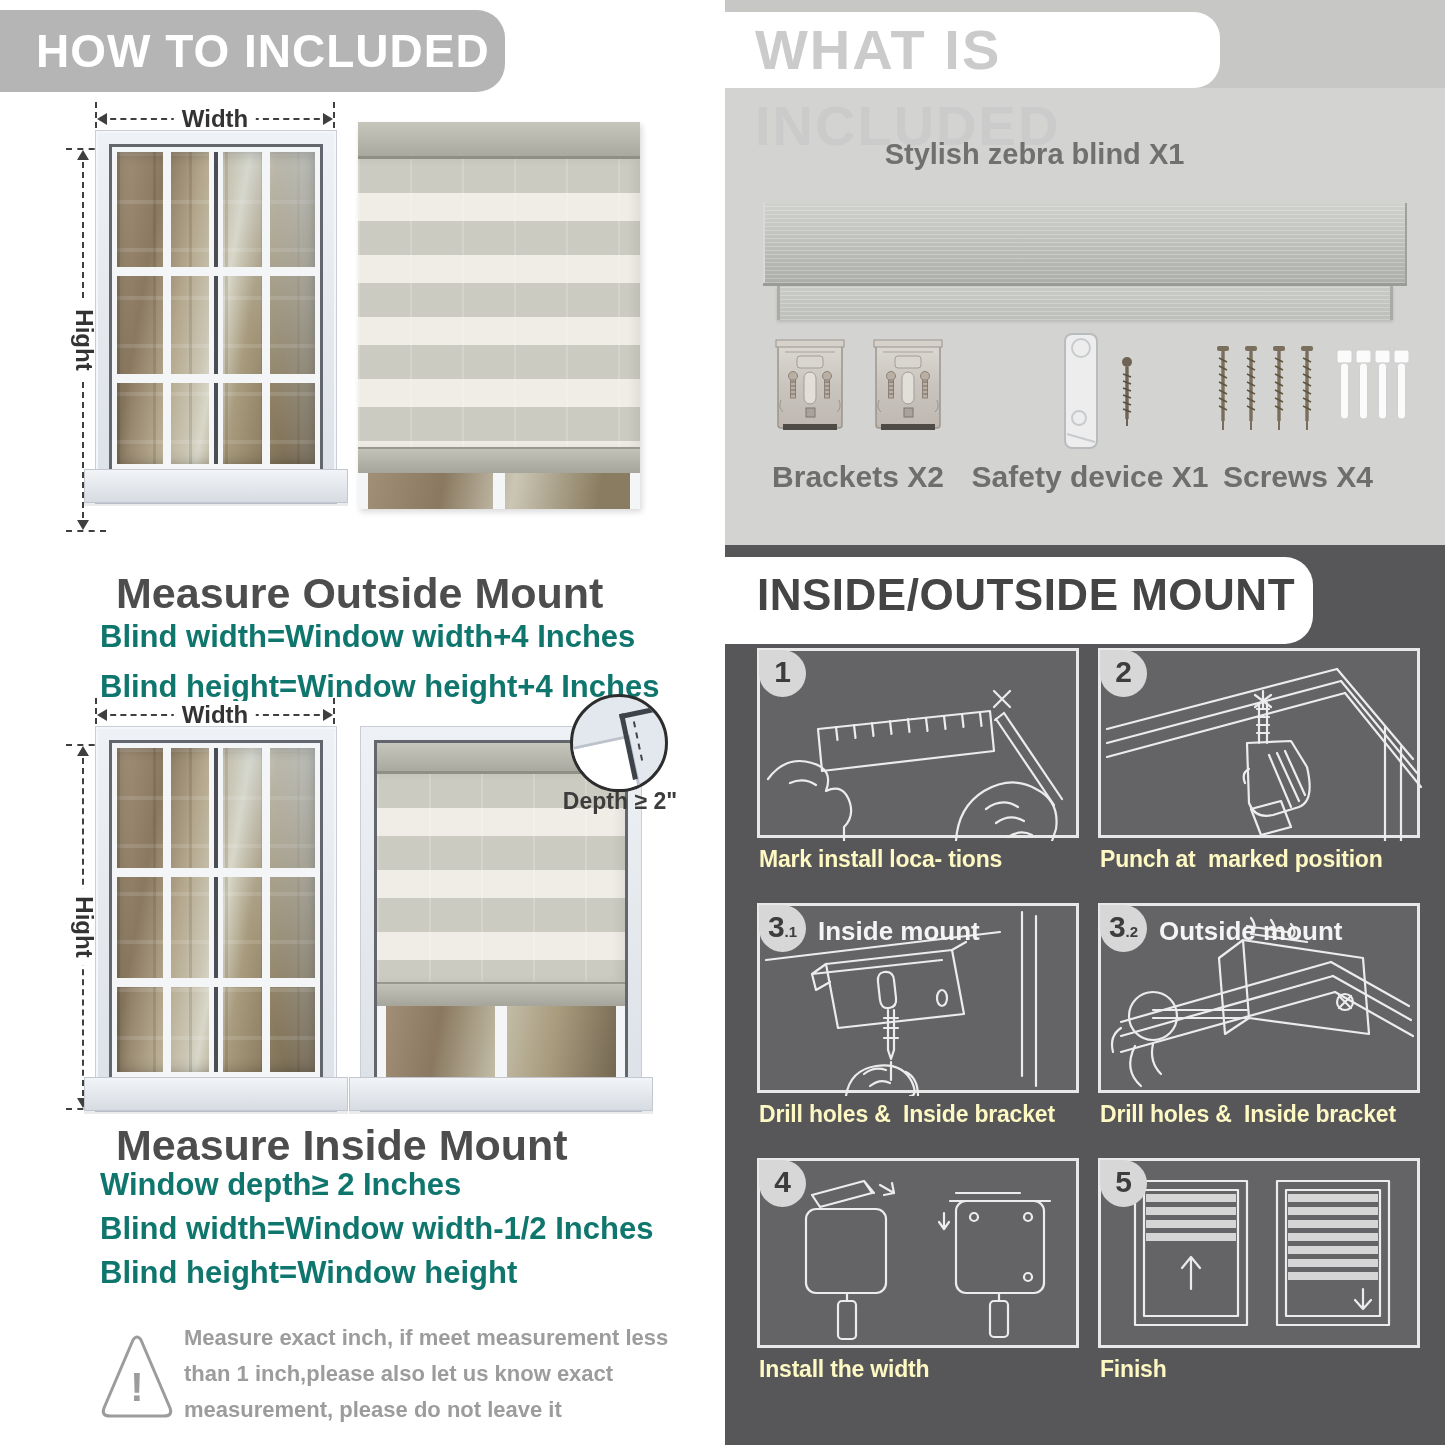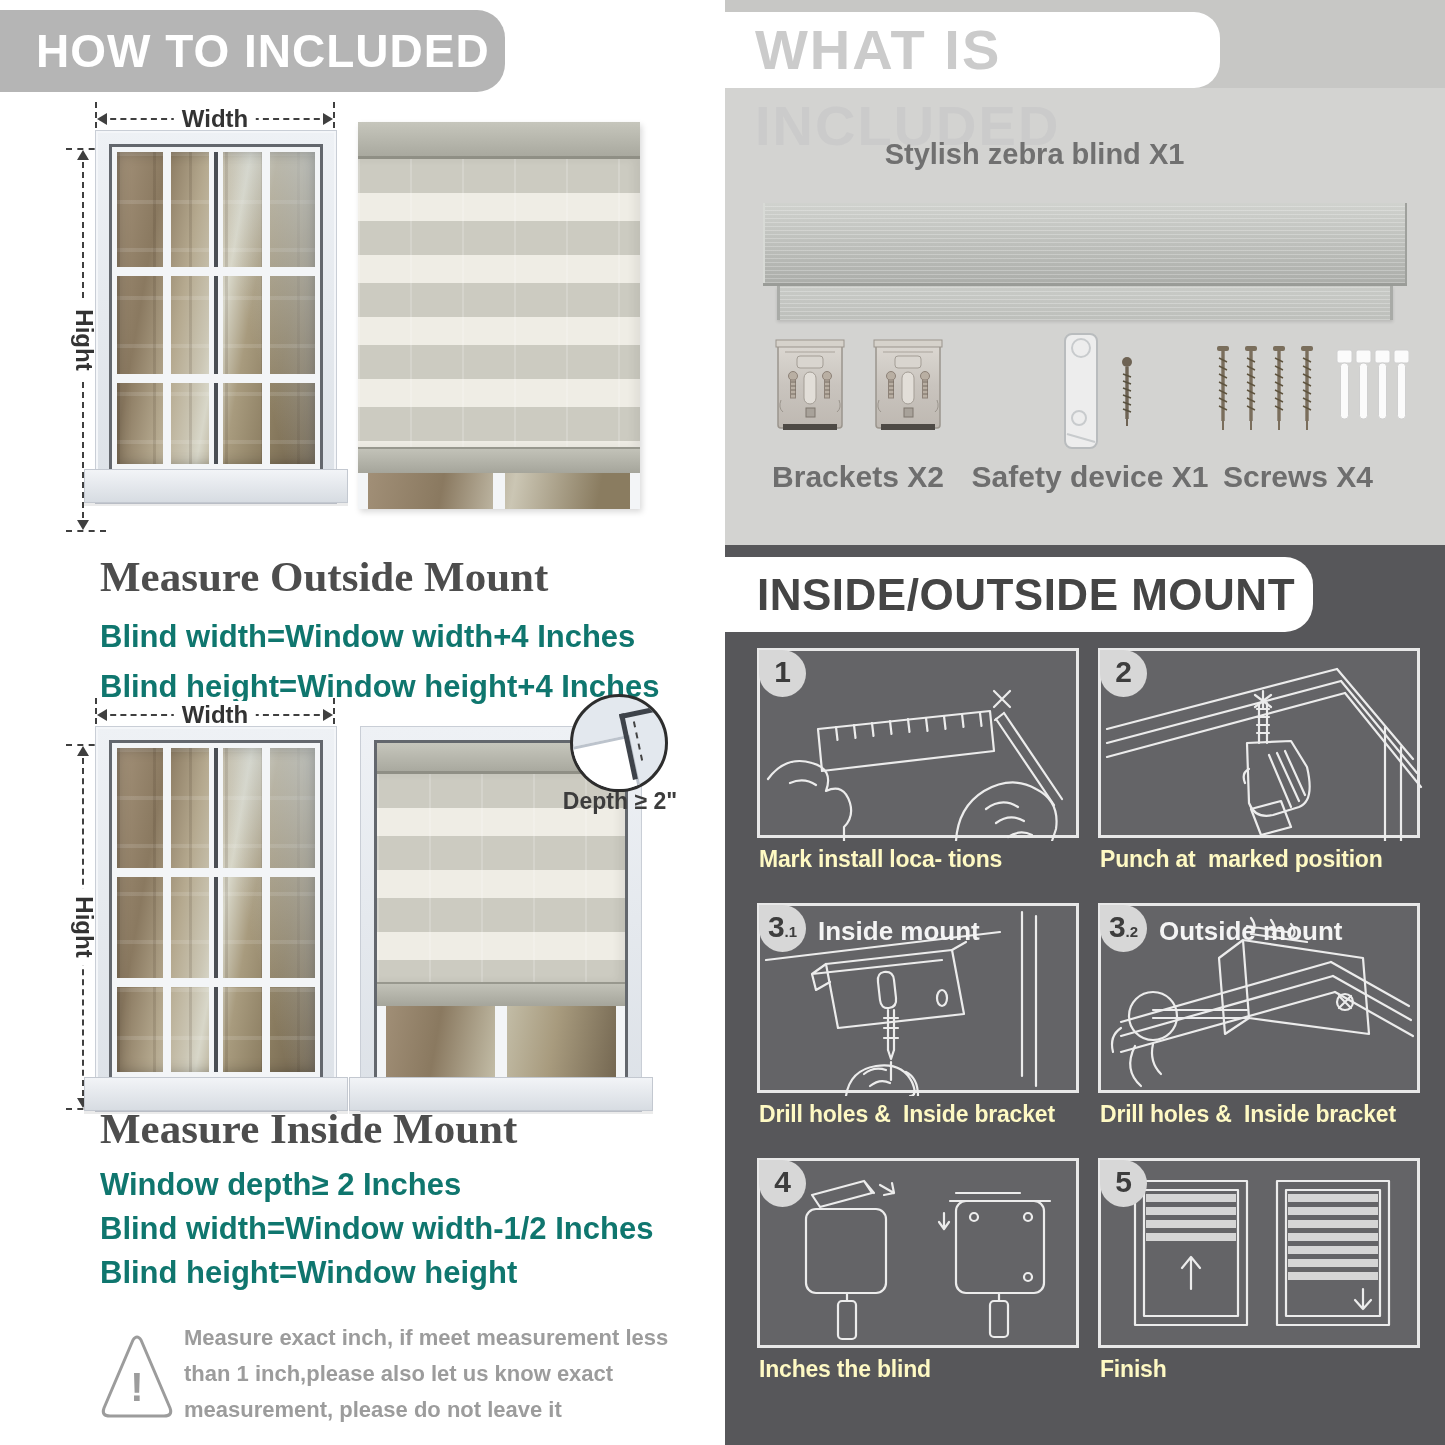--- a/index.html
+++ b/index.html
@@ -5,21 +5,21 @@
   html,body{margin:0;padding:0;background:#ffffff;}
   .page{position:relative;width:1445px;height:1445px;background:#ffffff;overflow:hidden;
         font-family:"Liberation Sans", sans-serif;}
 
   
   .left{position:absolute;left:0;top:0;width:712px;height:1445px;}
   .banner{position:absolute;left:0;top:10px;width:505px;height:82px;background:#b5b5b5;
           border-radius:0 28px 28px 0;color:#fff;font-size:46px;font-weight:bold;
           letter-spacing:1px;line-height:82px;padding-left:36px;box-sizing:border-box;}
 
-  h2.sec-title{position:absolute;margin:0;font-size:43px;font-weight:bold;color:#4d4d4d;line-height:50px;font-family:Liberation Serif, serif;}
+  h2.sec-title{position:absolute;margin:16px;font-size:43px;font-weight:bold;color:#4d4d4d;line-height:50px;}
   .formula{position:absolute;margin:0;font-size:31px;font-weight:bold;color:#0f766e;line-height:38px;}
 
   
   .harrow{position:absolute;height:46px;}
   .harrow .bnd{position:absolute;top:0;bottom:0;width:0;border-left:2px dashed #3f3f3f;}
   .harrow .bnd.l{left:0}.harrow .bnd.r{right:0}
   .harrow .hline{position:absolute;left:5px;right:5px;top:16px;border-top:2px dashed #3f3f3f;}
   .harrow .ah{position:absolute;top:11px;width:0;height:0;border:6px solid transparent;}
   .harrow .ah.west{left:2px;border-right:10px solid #3f3f3f;border-left:none;}
   .harrow .ah.east{right:2px;border-left:10px solid #3f3f3f;border-right:none;}
@@ -120,21 +120,21 @@
   .headrail-fabric{position:absolute;left:52px;top:286px;width:616px;height:34px;
       background:
         repeating-linear-gradient(0deg, rgba(255,255,255,.25) 0 1px, rgba(0,0,0,0) 1px 4px),
         linear-gradient(180deg,#c9cbc7,#bdbfbb);
       box-shadow:inset 3px 0 0 #a9aba7, inset -3px 0 0 #a9aba7, 0 2px 3px rgba(0,0,0,.12);}
   .item-art{position:absolute;}
   .item-label{position:absolute;top:460px;width:240px;text-align:center;
               font-size:30px;font-weight:bold;color:#6e6e6e;}
 
   .mount{position:absolute;left:0;top:545px;width:720px;height:900px;background:#57575a;}
-  .mount-label{position:absolute;left:0;top:12px;width:588px;height:75px;background:#ffffff;
+  .mount-label{position:absolute;left:0;top:12px;width:588px;height:87px;background:#ffffff;
                border-radius:0 28px 28px 0;color:#454545;font-size:44px;font-weight:bold;
                line-height:75px;padding-left:32px;box-sizing:border-box;letter-spacing:.5px;}
   .panel{position:absolute;width:322px;height:190px;background:#646467;border:3px solid #e8e8e8;
          box-sizing:border-box;}
   .panel svg{position:absolute;left:0;top:0;}
   .badge{position:absolute;left:-1px;top:-1px;width:47px;height:47px;background:#d7d7d7;
          border-radius:0 50% 50% 50%;text-align:center;line-height:44px;z-index:2;}
   .badge .n{font-size:30px;font-weight:bold;color:#3d3d3d;}
   .badge .ns{font-size:15px;font-weight:bold;color:#3d3d3d;}
   .inner-label{position:absolute;left:58px;top:10px;font-size:26px;font-weight:bold;color:#f4f4f4;z-index:2;}
@@ -433,21 +433,21 @@
             <path d="M190 40 h100 M196 32 h64"></path>
             <circle cx="214" cy="56" r="4"></circle>
               <circle cx="268" cy="56" r="4"></circle>
               <circle cx="268" cy="116" r="4"></circle>
             <path d="M184 52 v16 m-5 -7 l5 7 5 -7"></path>
             <rect x="230" y="140" width="18" height="36" rx="4"></rect>
             <path d="M239 132 v8"></path>
           </g>
         </svg>
       </div>
-      <div class="caption" style="left:34px;top:811px">Inches the blind</div>
+      <div class="caption" style="left:34px;top:811px">Install the width</div>
 
       <div class="panel" style="left:373px;top:613px">
         <div class="badge">
           <span class="n">5</span><span class="ns"></span>
         </div>
         <svg width="322" height="190" viewBox="0 0 322 190">
           <g class="art">
             <rect x="34" y="20" width="112" height="144"></rect>
             <rect x="43" y="29" width="94" height="126"></rect>
             <g fill="#e9e9e9" stroke="none" opacity=".85">

